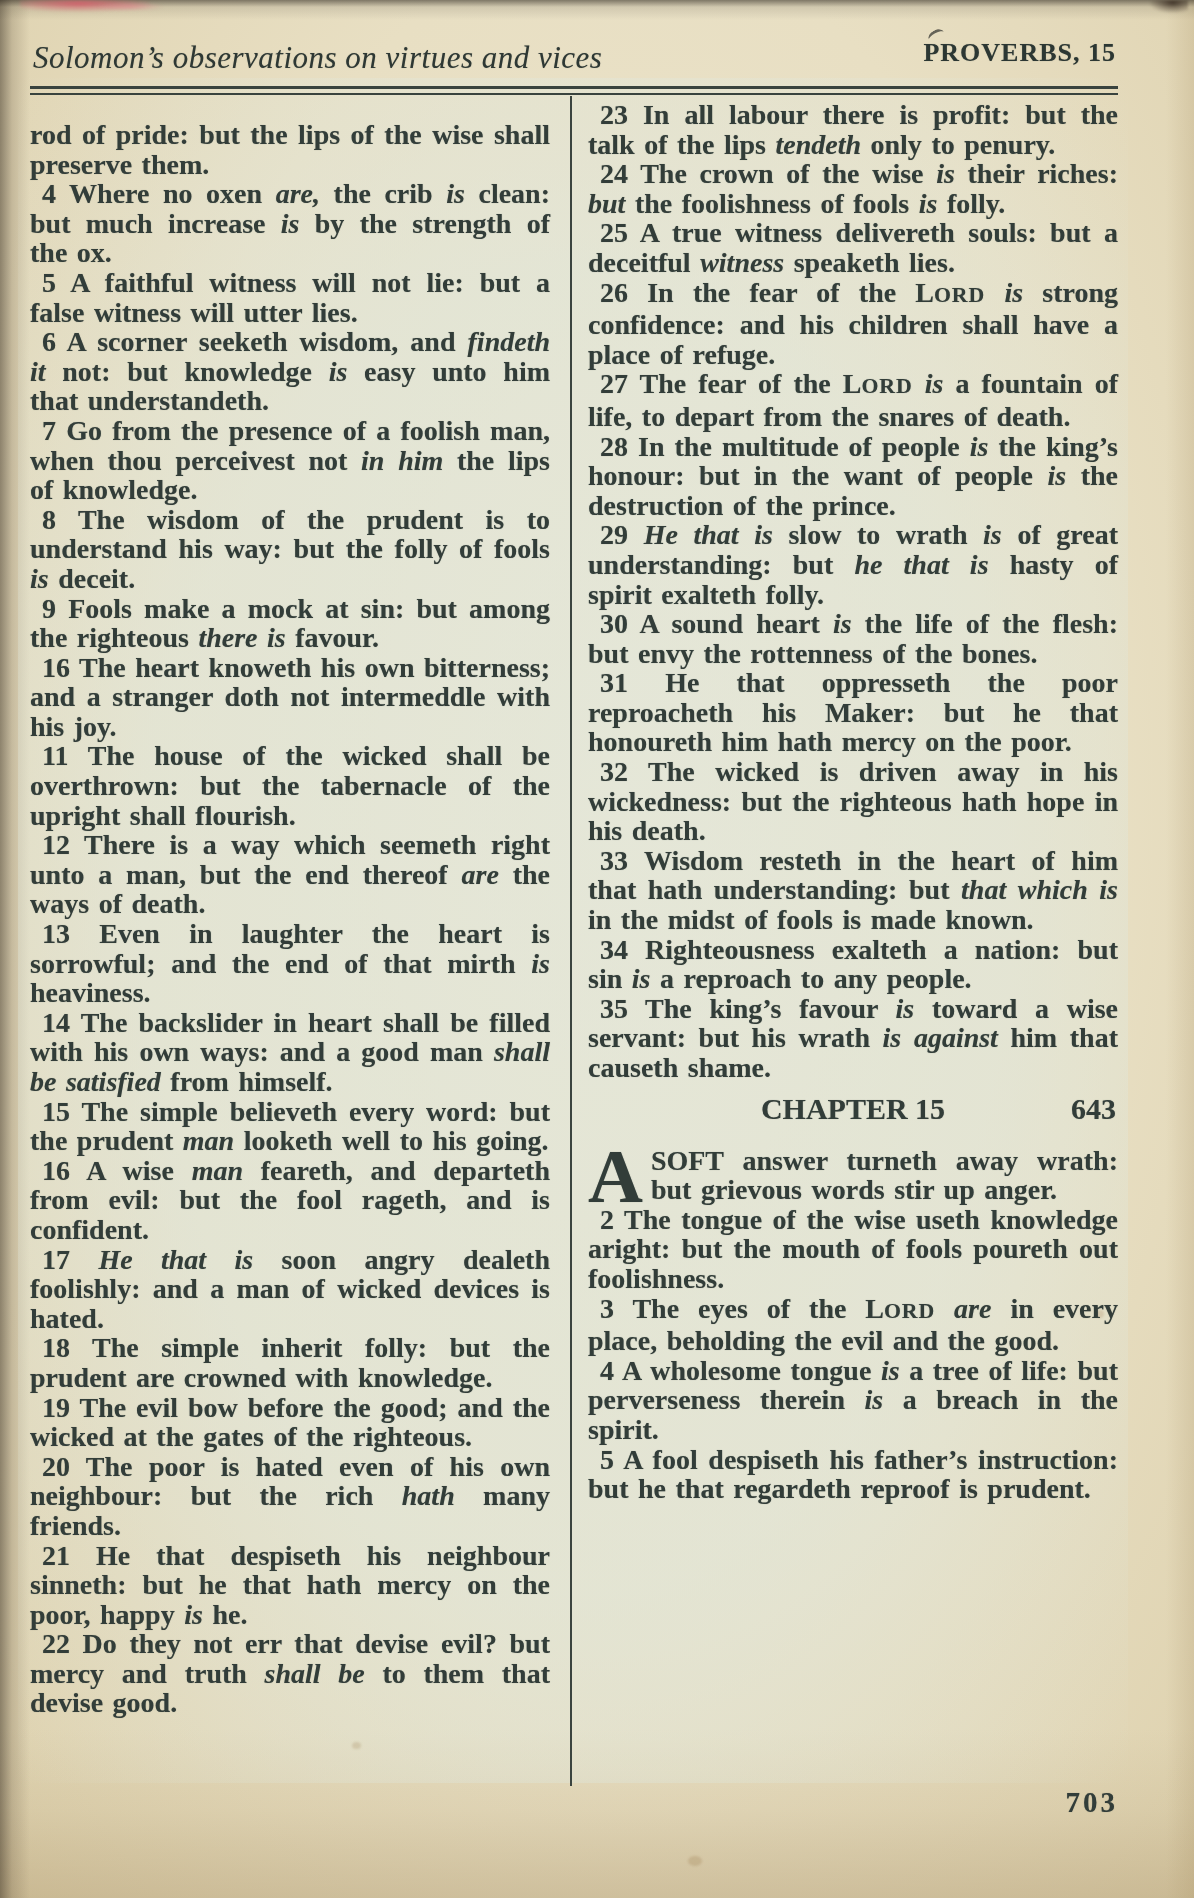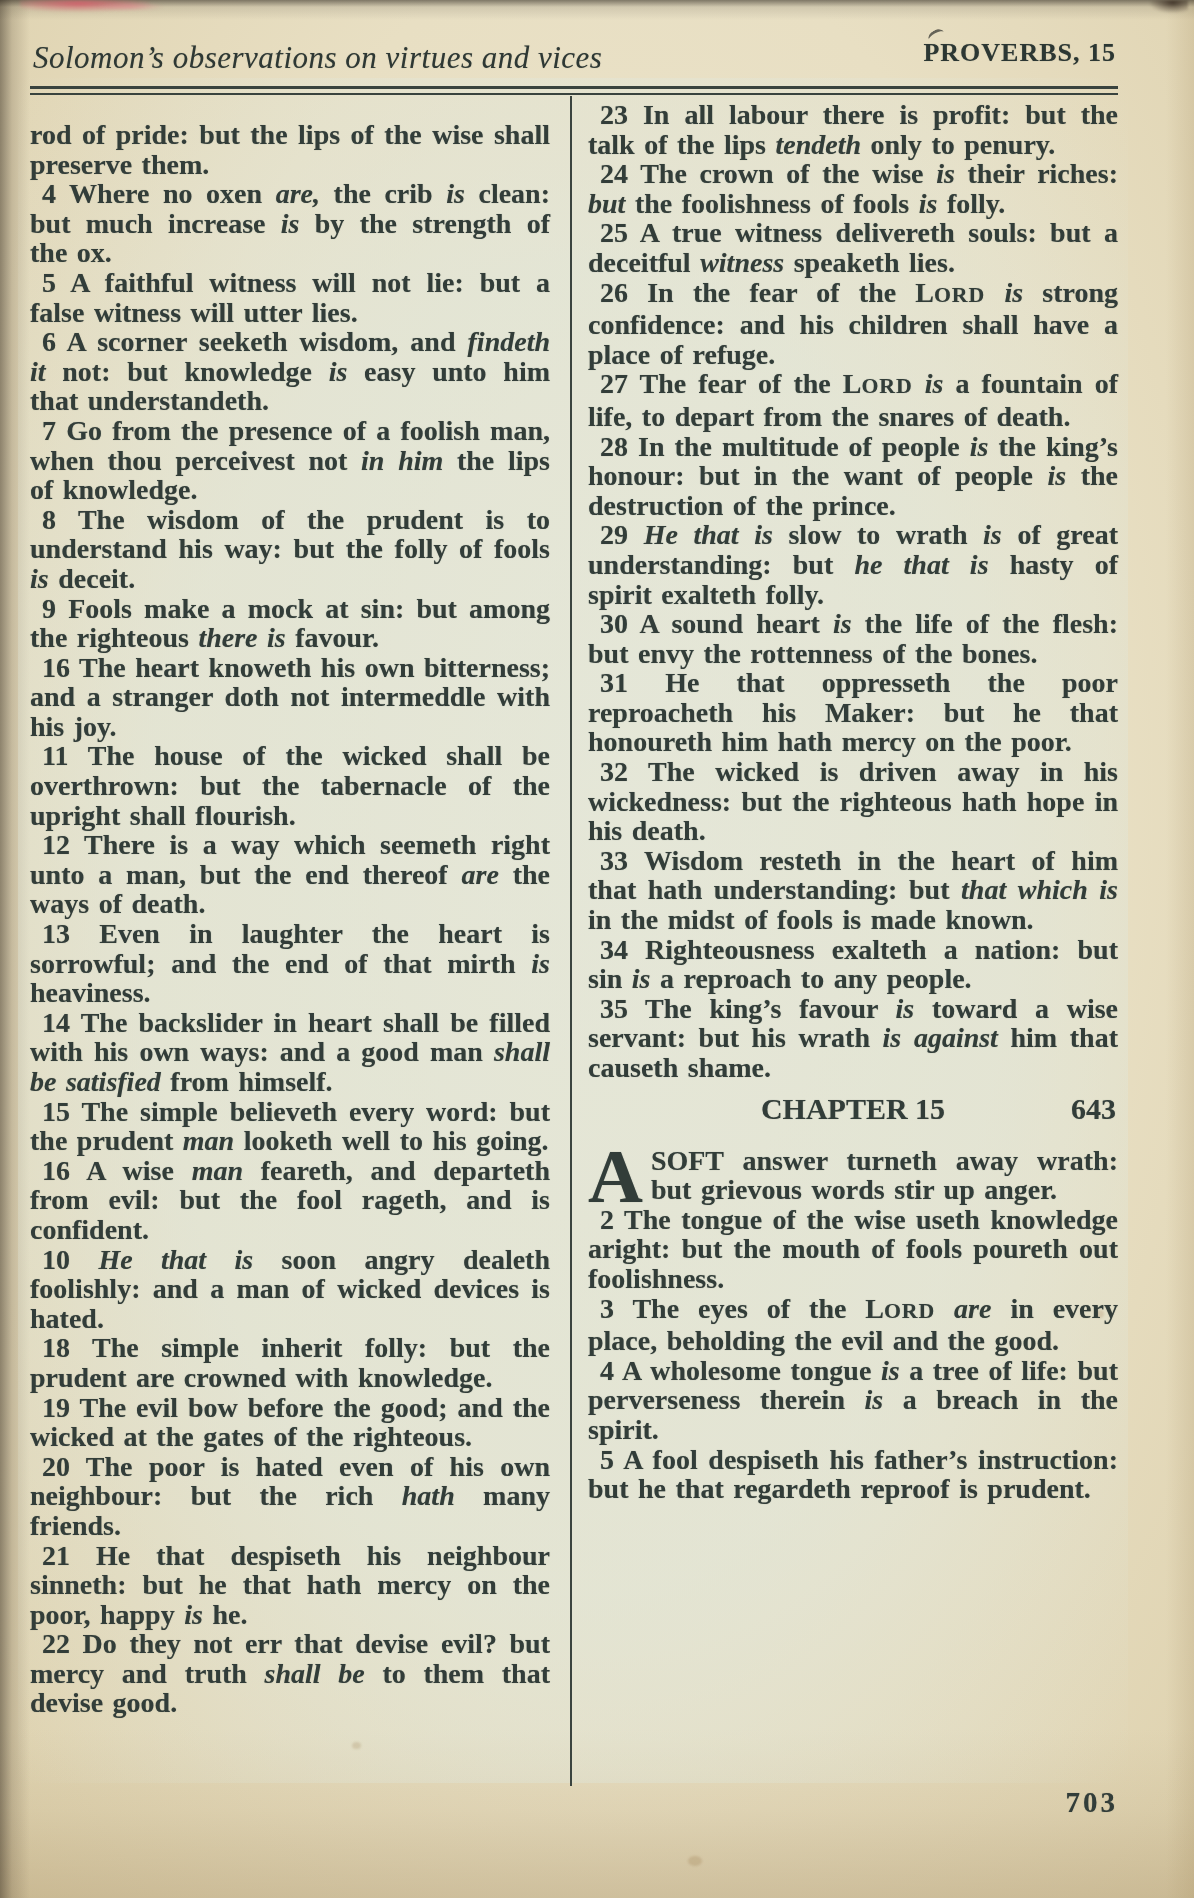--- a/index.html
+++ b/index.html
@@ -127,21 +127,21 @@
       <p class="verse"><span class="vnum">7</span> Go from the presence of a foolish man, when thou perceivest not <i>in him</i> the lips of knowledge.</p>
       <p class="verse"><span class="vnum">8</span> The wisdom of the prudent is to understand his way: but the folly of fools <i>is</i> deceit.</p>
       <p class="verse"><span class="vnum">9</span> Fools make a mock at sin: but among the righteous <i>there is</i> favour.</p>
       <p class="verse"><span class="vnum">16</span> The heart knoweth his own bitterness; and a stranger doth not intermeddle with his joy.</p>
       <p class="verse"><span class="vnum">11</span> The house of the wicked shall be overthrown: but the tabernacle of the upright shall flourish.</p>
       <p class="verse"><span class="vnum">12</span> There is a way which seemeth right unto a man, but the end thereof <i>are</i> the ways of death.</p>
       <p class="verse"><span class="vnum">13</span> Even in laughter the heart is sorrowful; and the end of that mirth <i>is</i> heaviness.</p>
       <p class="verse"><span class="vnum">14</span> The backslider in heart shall be filled with his own ways: and a good man <i>shall be satisfied</i> from himself.</p>
       <p class="verse"><span class="vnum">15</span> The simple believeth every word: but the prudent <i>man</i> looketh well to his going.</p>
       <p class="verse"><span class="vnum">16</span> A wise <i>man</i> feareth, and departeth from evil: but the fool rageth, and is confident.</p>
-      <p class="verse"><span class="vnum">10</span> <i>He that is</i> soon angry dealeth foolishly: and a man of wicked devices is hated.</p>
+      <p class="verse"><span class="vnum">17</span> <i>He that is</i> soon angry dealeth foolishly: and a man of wicked devices is hated.</p>
       <p class="verse"><span class="vnum">18</span> The simple inherit folly: but the prudent are crowned with knowledge.</p>
       <p class="verse"><span class="vnum">19</span> The evil bow before the good; and the wicked at the gates of the righteous.</p>
       <p class="verse"><span class="vnum">20</span> The poor is hated even of his own neighbour: but the rich <i>hath</i> many friends.</p>
       <p class="verse"><span class="vnum">21</span> He that despiseth his neighbour sinneth: but he that hath mercy on the poor, happy <i>is</i> he.</p>
       <p class="verse"><span class="vnum">22</span> Do they not err that devise evil? but mercy and truth <i>shall be</i> to them that devise good.</p>
     </div>
   <div class="column col-right" id="col-right">
       <p class="verse"><span class="vnum">23</span> In all labour there is profit: but the talk of the lips <i>tendeth</i> only to penury.</p>
       <p class="verse"><span class="vnum">24</span> The crown of the wise <i>is</i> their riches: <i>but</i> the foolishness of fools <i>is</i> folly.</p>
       <p class="verse"><span class="vnum">25</span> A true witness delivereth souls: but a deceitful <i>witness</i> speaketh lies.</p>

